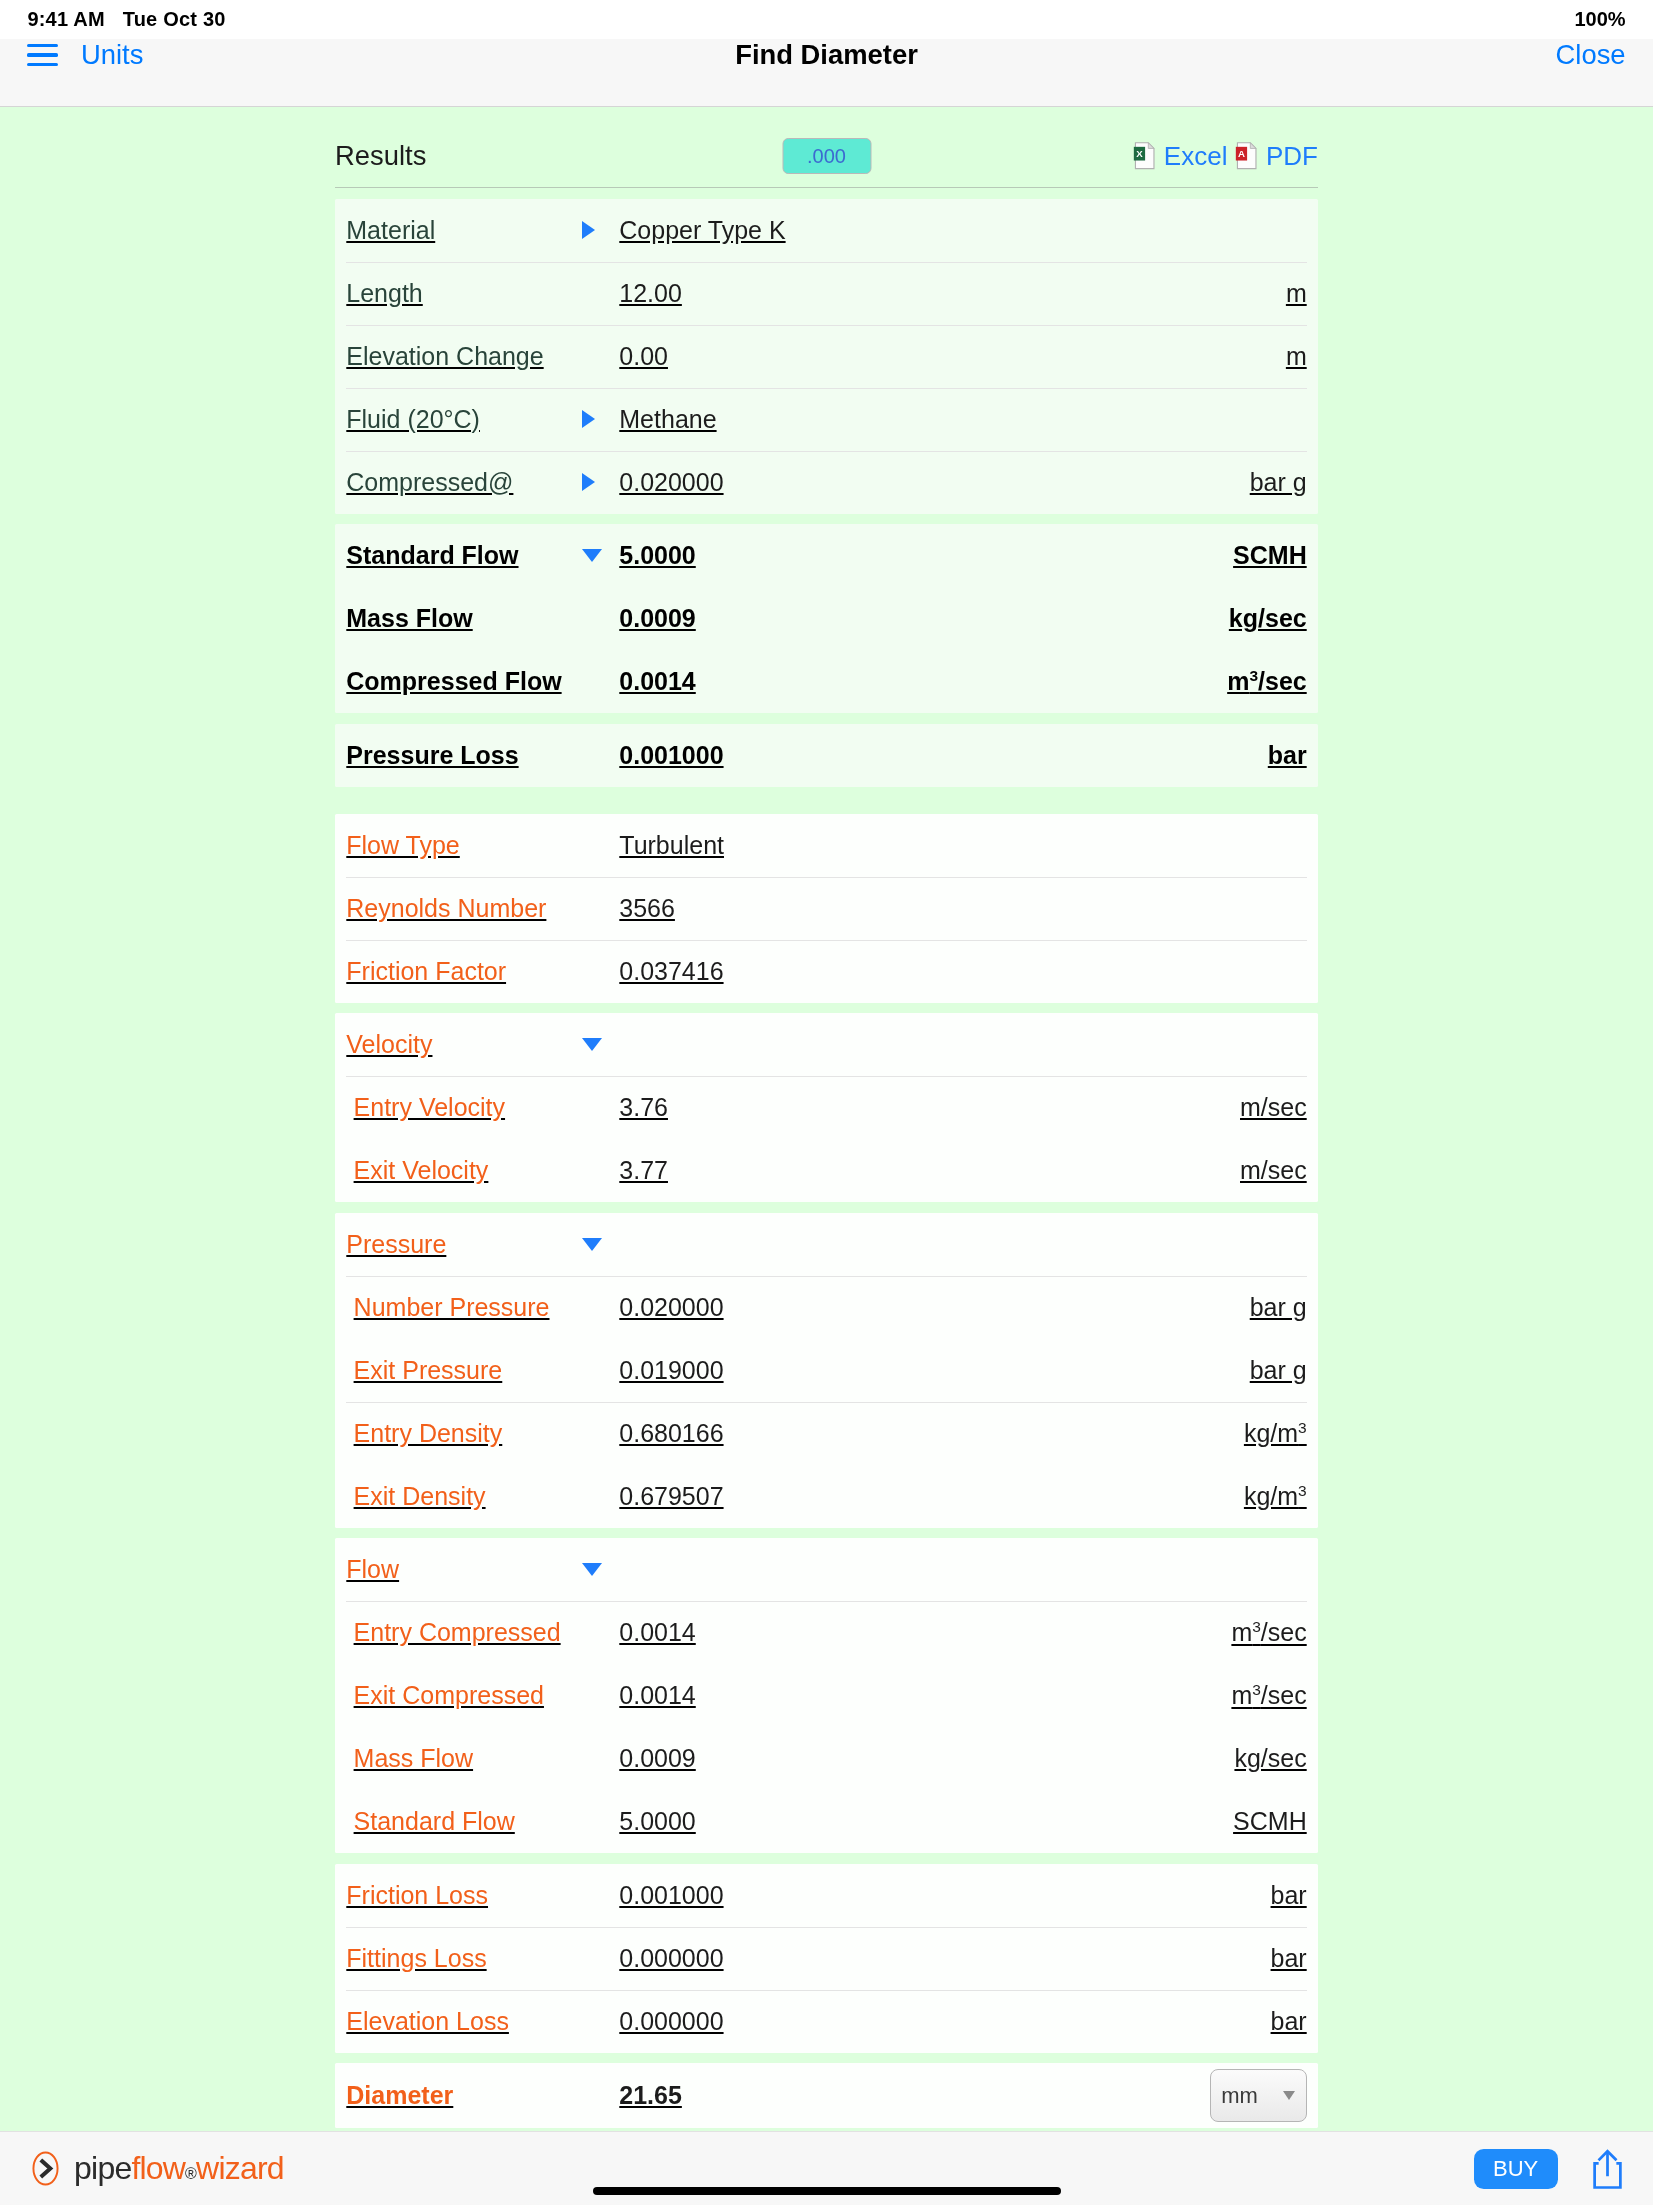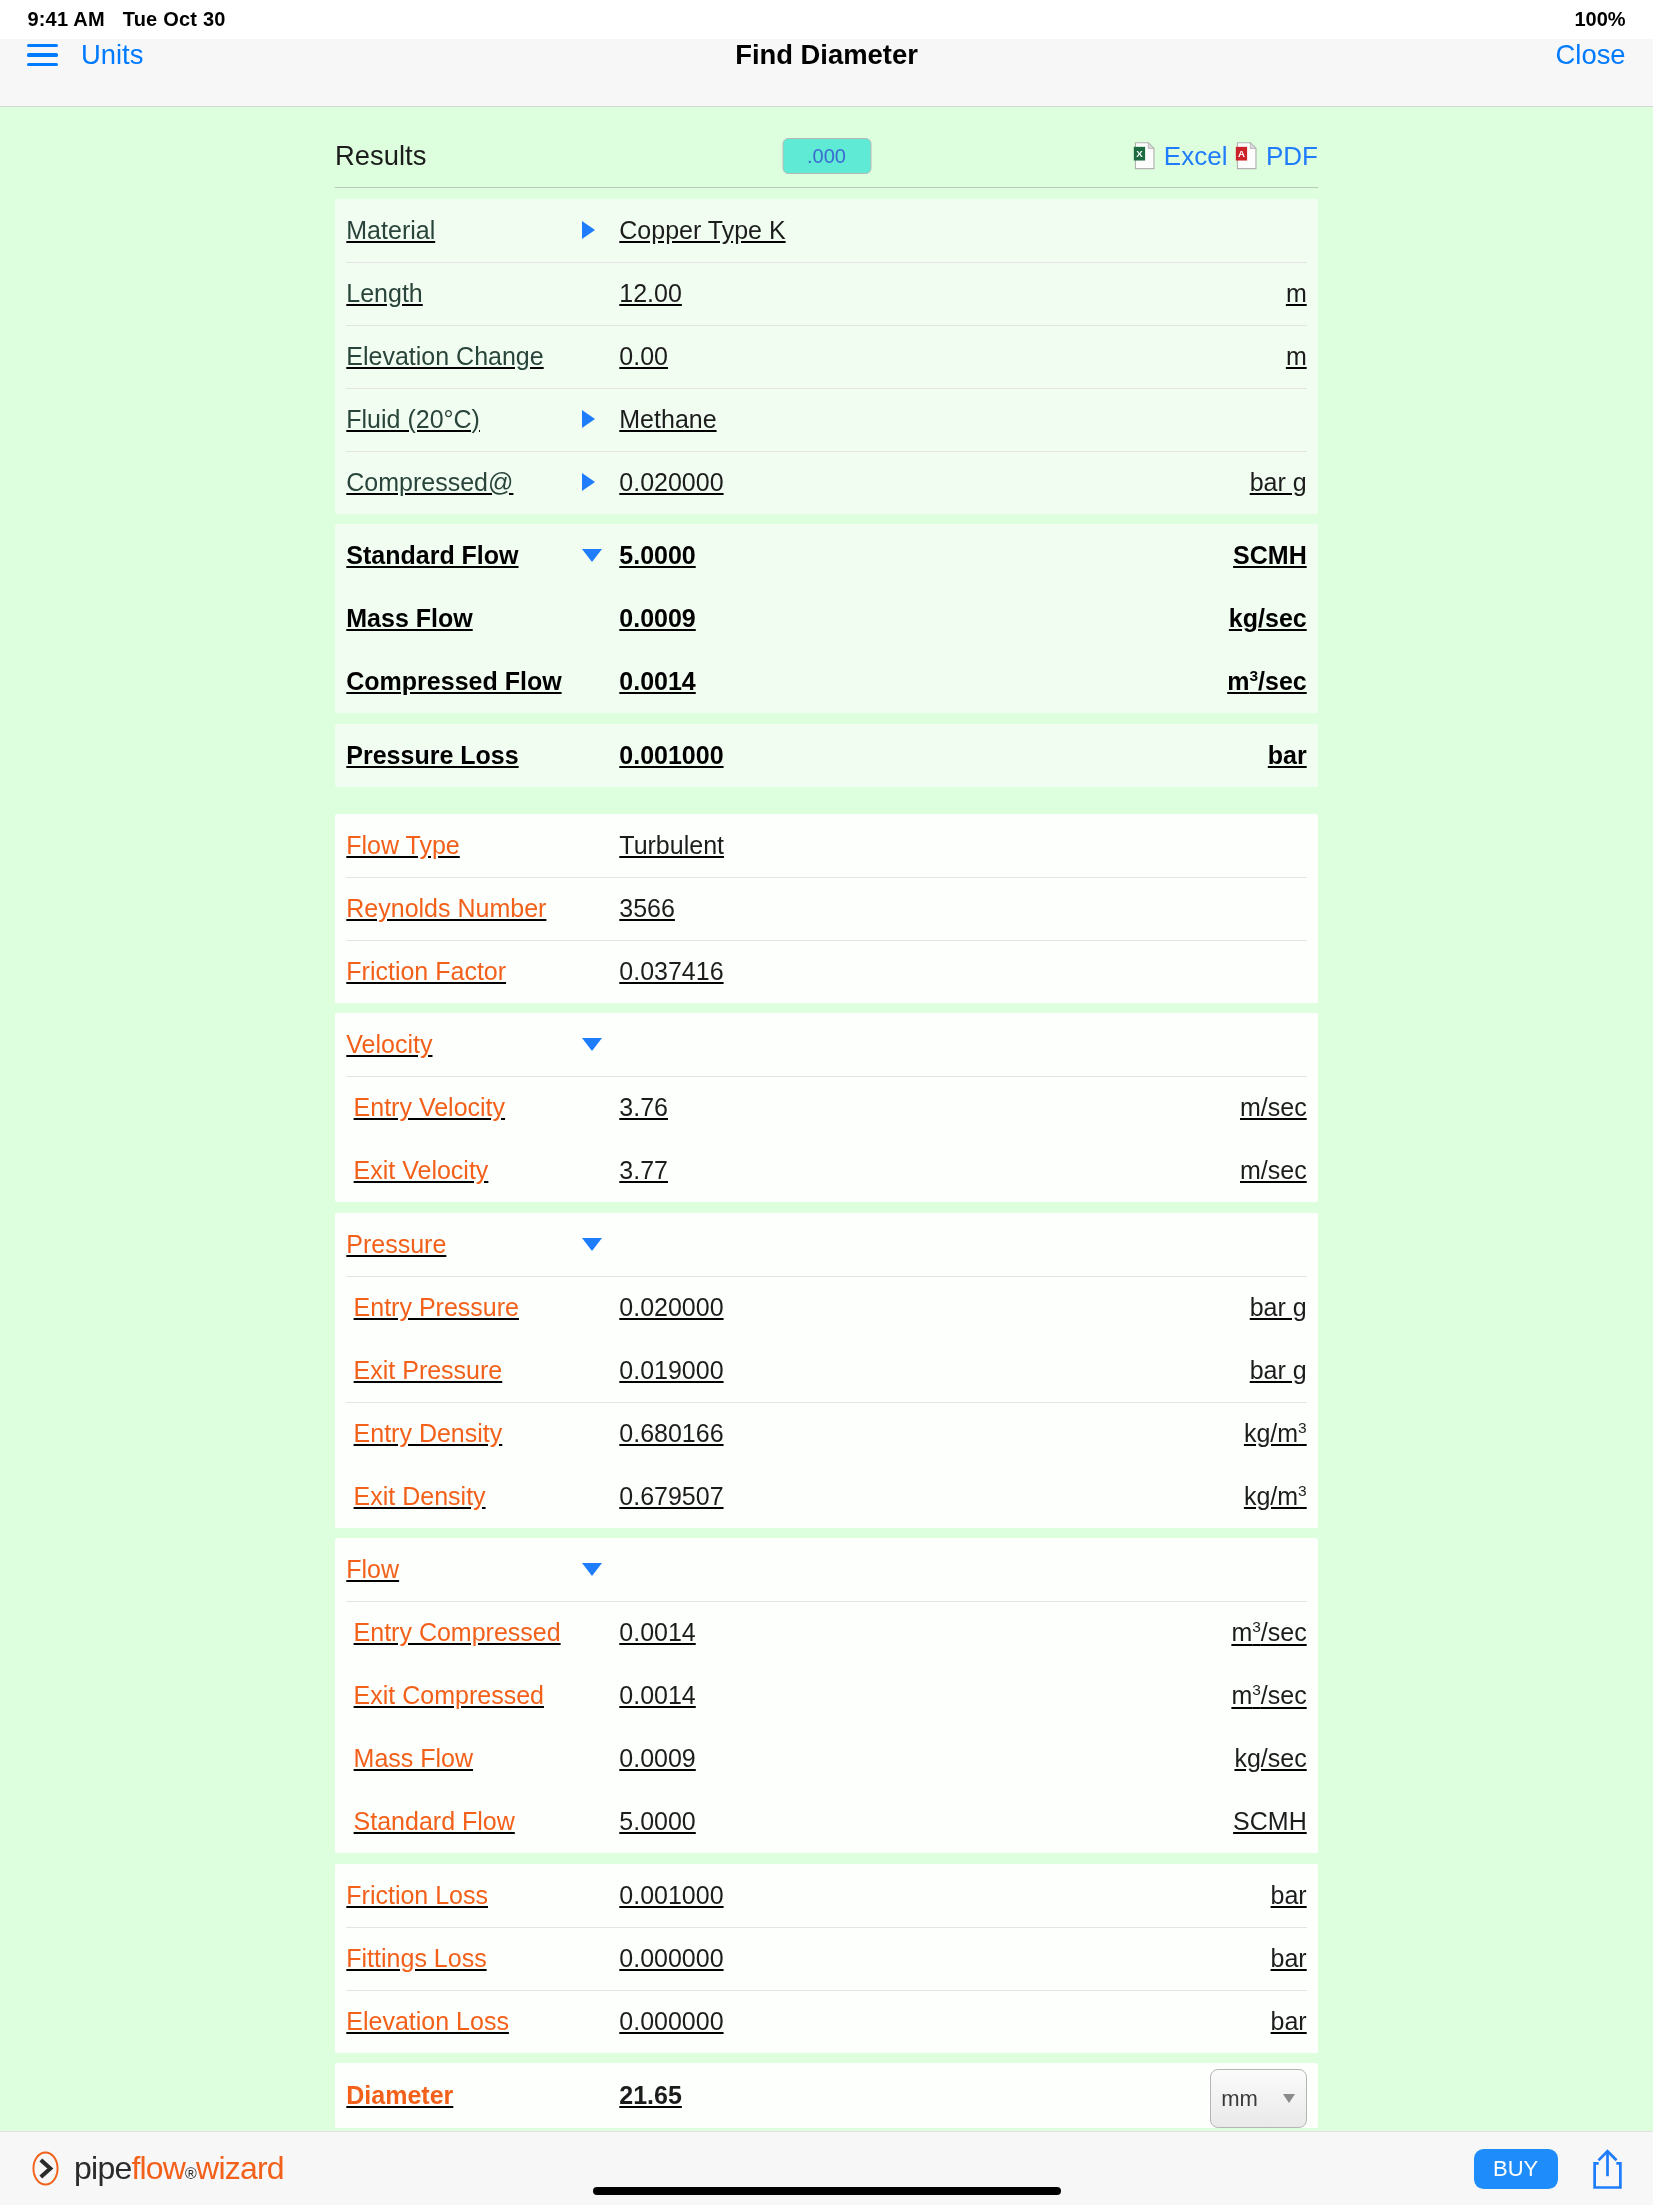--- a/index.html
+++ b/index.html
@@ -94,21 +94,21 @@
   .row.indent .r-label { padding-left: 7.3px; }
 
   .tri-right { width: 0; height: 0; border-left: 13.7px solid #1f7dfb; border-top: 9px solid transparent; border-bottom: 9px solid transparent; }
   .tri-down  { width: 0; height: 0; border-top: 13.7px solid #1f7dfb; border-left: 10.5px solid transparent; border-right: 10.5px solid transparent; }
 
   sup { font-size: .62em; vertical-align: super; }
 
   
   .unit-select {
     position: absolute; right: 11.3px; top: 5.7px;
-    width: 97px; height: 59px;
+    width: 97px; height: 53px;
     background: linear-gradient(#fbfbfb, #e9e9e9);
     border: 0.8px solid #b5b5b5; border-radius: 8px;
     display: flex; align-items: center; justify-content: space-between;
     padding: 0 10.5px; font-size: 22px; color: #3a3a3a;
   }
   .caret { width: 0; height: 0; border-top: 9px solid #8a8a8a; border-left: 6.5px solid transparent; border-right: 6.5px solid transparent; }
 
   
   .bottombar {
     height: 74px; flex: 0 0 74px; background: #f7f7f7;
@@ -320,21 +320,21 @@
       <div class="group plain">
         <div class="row orange">
           <span class="r-label">Pressure</span>
           <span class="r-arrow">
               <i class="tri-down"></i>
             </span>
           <span class="r-value"></span>
           <span class="r-unit"></span>
         </div>
         <div class="row orange indent sep">
-          <span class="r-label">Entry Pressure</span>
+          <span class="r-label">Number Pressure</span>
           <span class="r-arrow"></span>
           <span class="r-value">0.020000</span>
           <span class="r-unit">bar g</span>
         </div>
         <div class="row orange indent">
           <span class="r-label">Exit Pressure</span>
           <span class="r-arrow"></span>
           <span class="r-value">0.019000</span>
           <span class="r-unit">bar g</span>
         </div>

